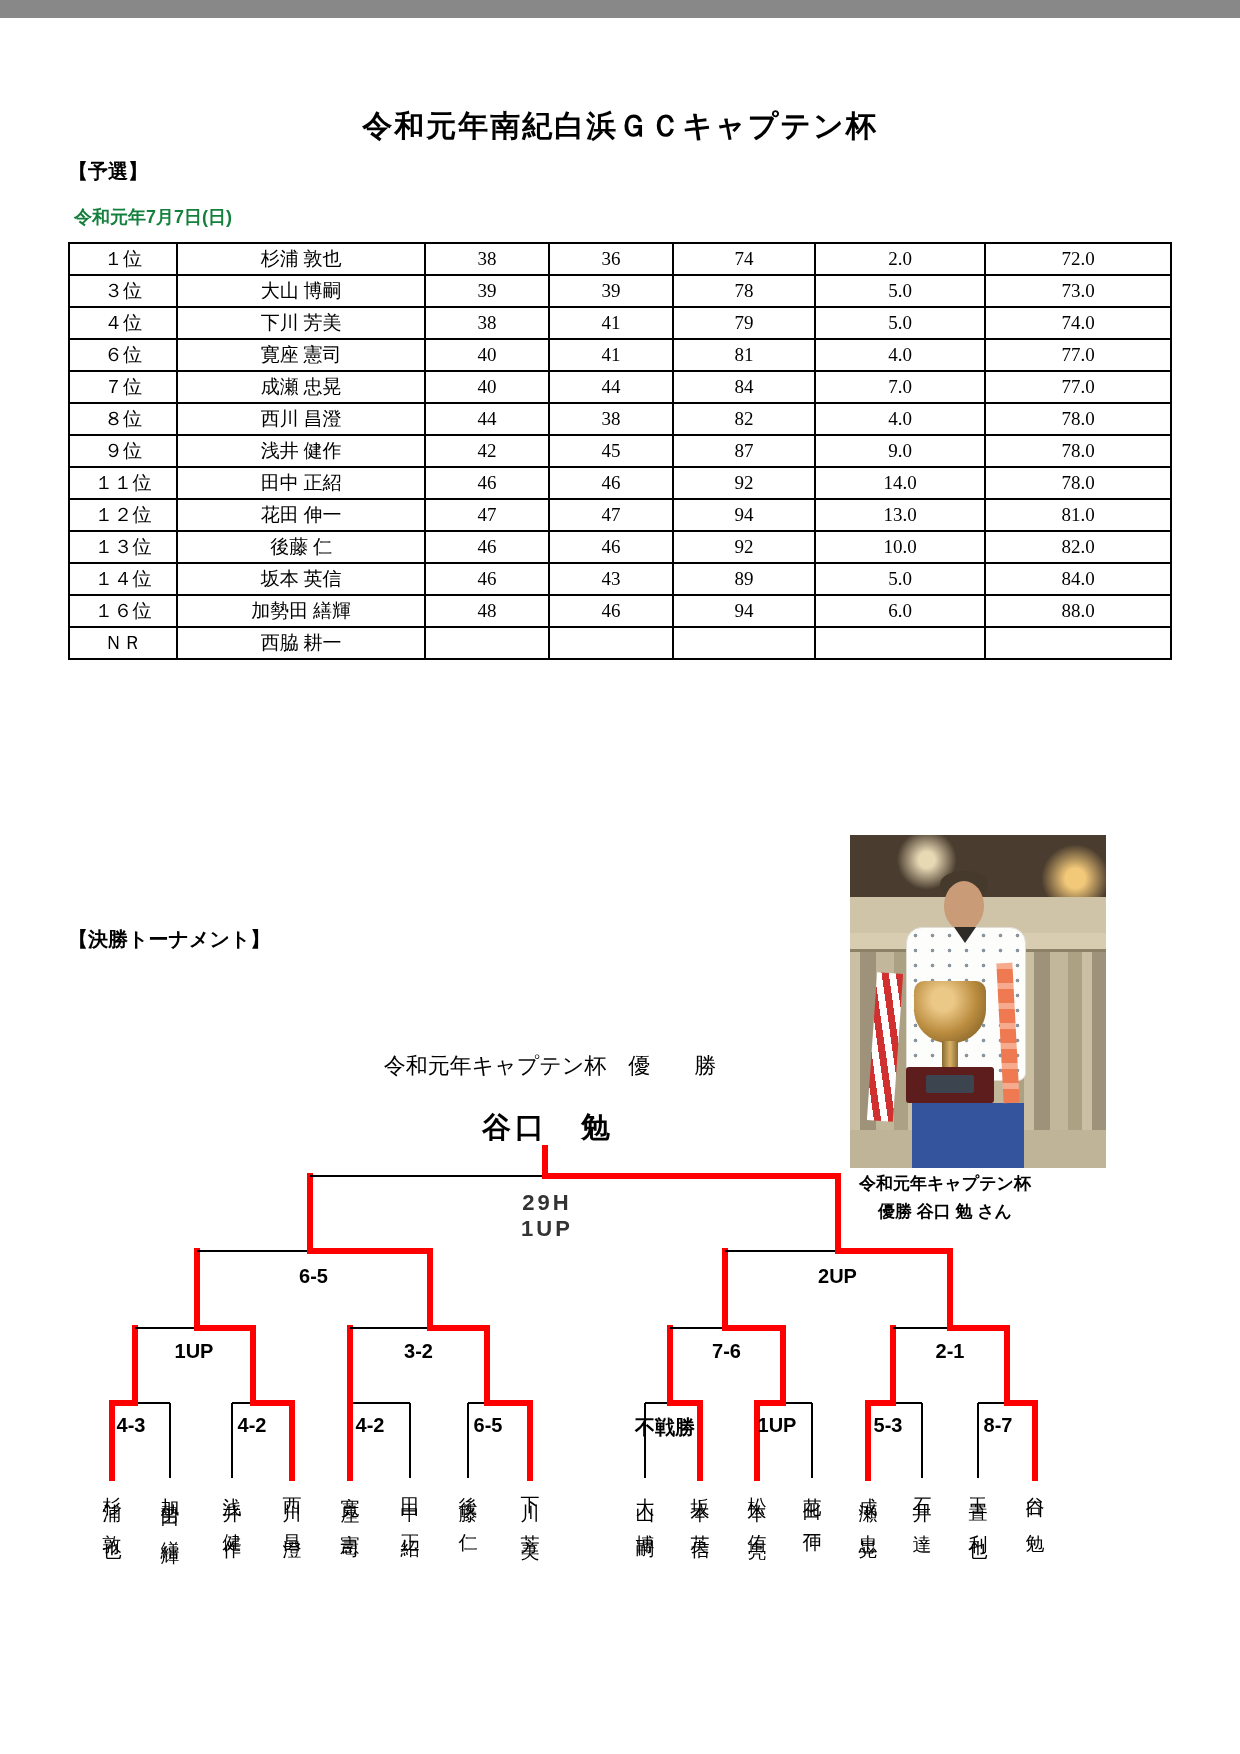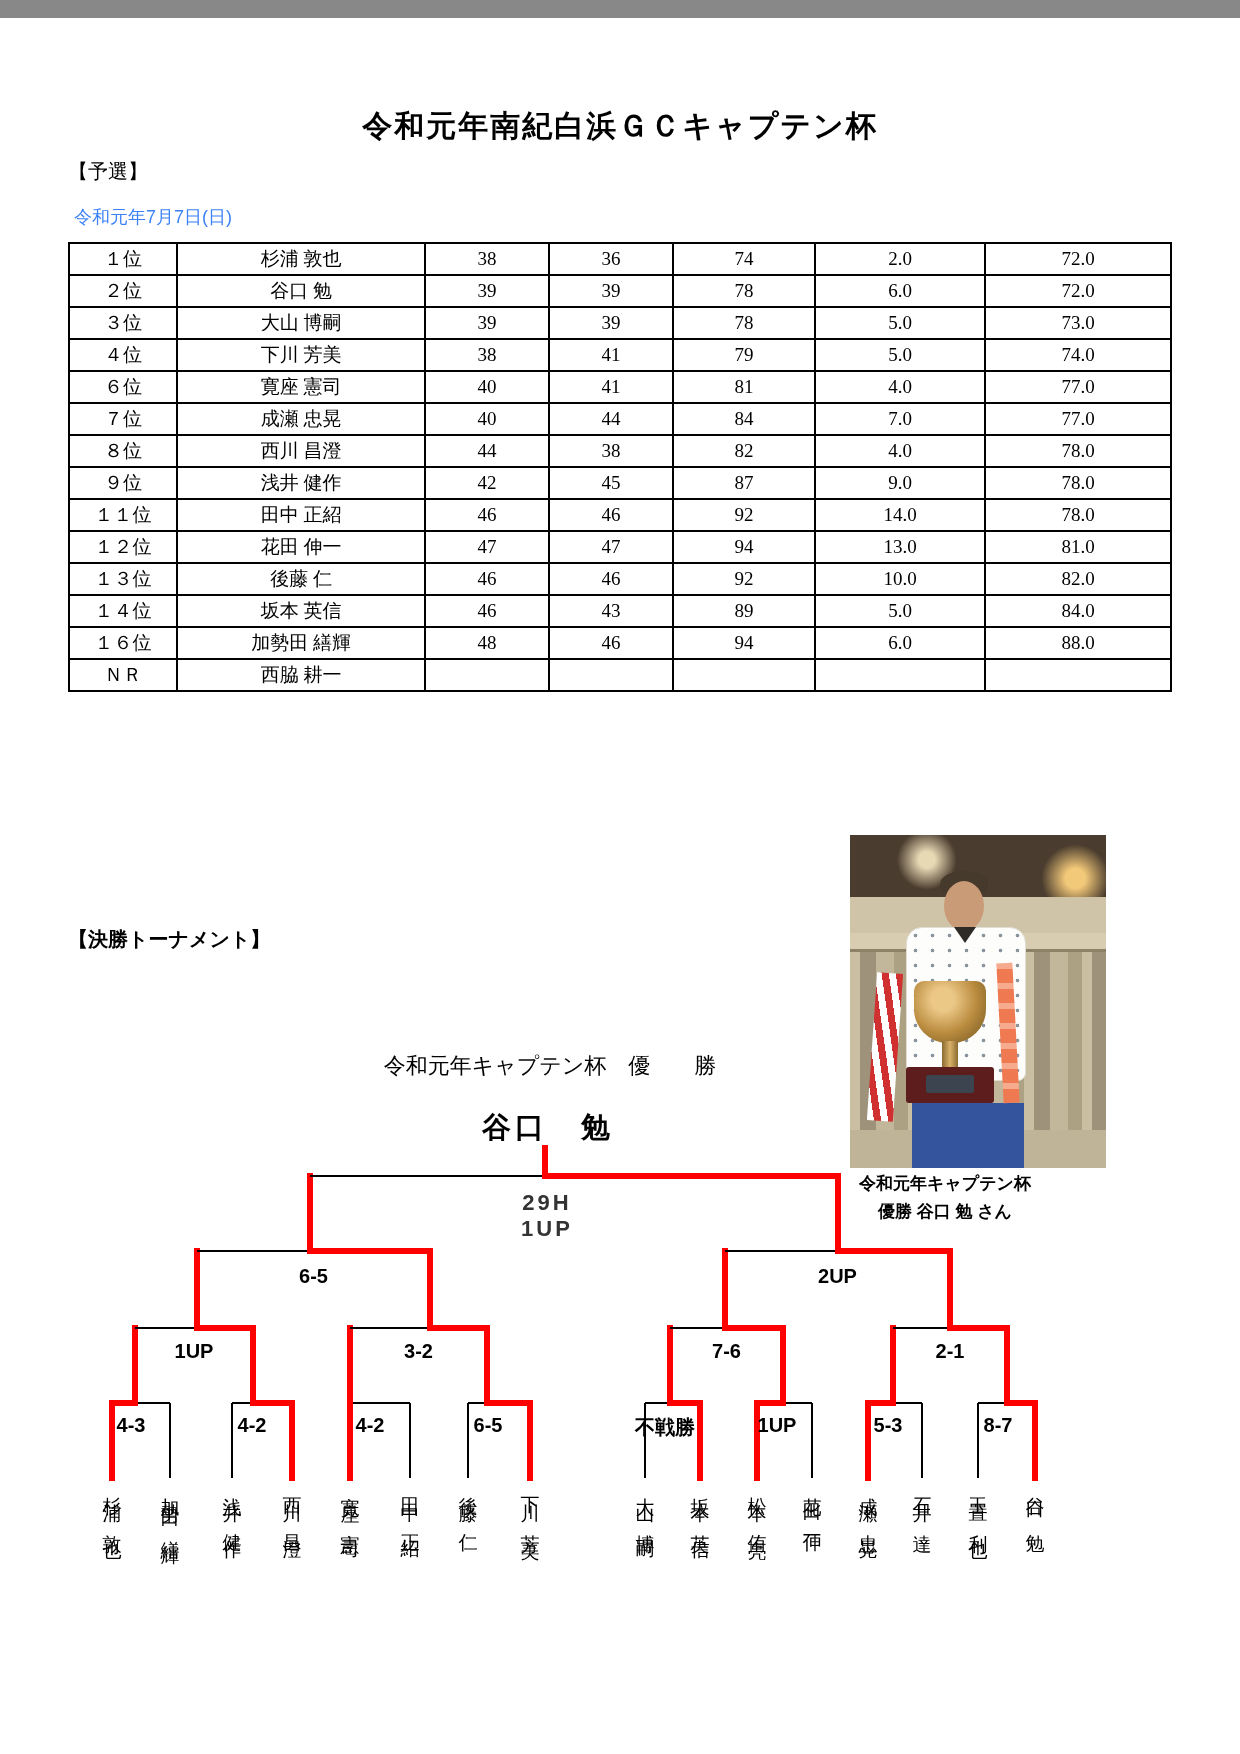--- a/index.html
+++ b/index.html
@@ -1,21 +1,21 @@
 <!DOCTYPE html>
 <html><head>
 <meta charset="utf-8">
 <style>
   html,body{margin:0;padding:0;background:#888;}
   #page{position:relative;width:1240px;height:1754px;background:#ffffff;margin:18px auto;
         font-family:"Liberation Sans",sans-serif;overflow:hidden;}
   .abs{position:absolute;}
   #title{left:0;top:88px;width:1240px;text-align:center;font-size:30px;font-weight:bold;letter-spacing:2px;color:#000;}
-  #qual-heading{left:68px;top:140px;font-size:20px;font-weight:normal;color:#000;}
-  #qual-date{left:74px;top:187px;font-size:18px;color:#3b82f6;}
+  #qual-heading{left:68px;top:140px;font-size:20px;font-weight:bold;color:#000;}
+  #qual-date{left:74px;top:187px;font-size:18px;color:#15803d;font-weight:bold;}
   #results{left:68px;top:224px;border-collapse:collapse;table-layout:fixed;border-radius:13px;}
   #results td{border:2px solid #000;height:30px;text-align:center;vertical-align:middle;
               font-family:"Liberation Serif",serif;font-size:19px;color:#000;padding:0;}
   #final-heading{left:68px;top:908px;font-size:20px;font-weight:bold;color:#000;}
   #champ-label{left:250px;top:1033px;width:600px;text-align:center;font-size:22px;color:#000;}
   #champ-name{left:248px;top:1090px;width:600px;text-align:center;font-size:29px;font-weight:bold;letter-spacing:4px;color:#000;}
   .score-label{position:absolute;width:120px;text-align:center;font-size:20px;font-weight:bold;color:#000;}
   .final-score{position:absolute;width:160px;text-align:center;font-size:22px;font-weight:bold;
                letter-spacing:3px;color:#333;}
   .pname{position:absolute;width:28px;writing-mode:vertical-rl;text-orientation:upright;
@@ -68,29 +68,20 @@
         <col style="width:186px">
     </colgroup>
     <tbody>
         <tr>
           <td>１位</td>
           <td>杉浦 敦也</td>
           <td>38</td>
           <td>36</td>
           <td>74</td>
           <td>2.0</td>
-          <td>72.0</td>
-        </tr>
-        <tr>
-          <td>２位</td>
-          <td>谷口 勉</td>
-          <td>39</td>
-          <td>39</td>
-          <td>78</td>
-          <td>6.0</td>
           <td>72.0</td>
         </tr>
         <tr>
           <td>３位</td>
           <td>大山 博嗣</td>
           <td>39</td>
           <td>39</td>
           <td>78</td>
           <td>5.0</td>
           <td>73.0</td>

